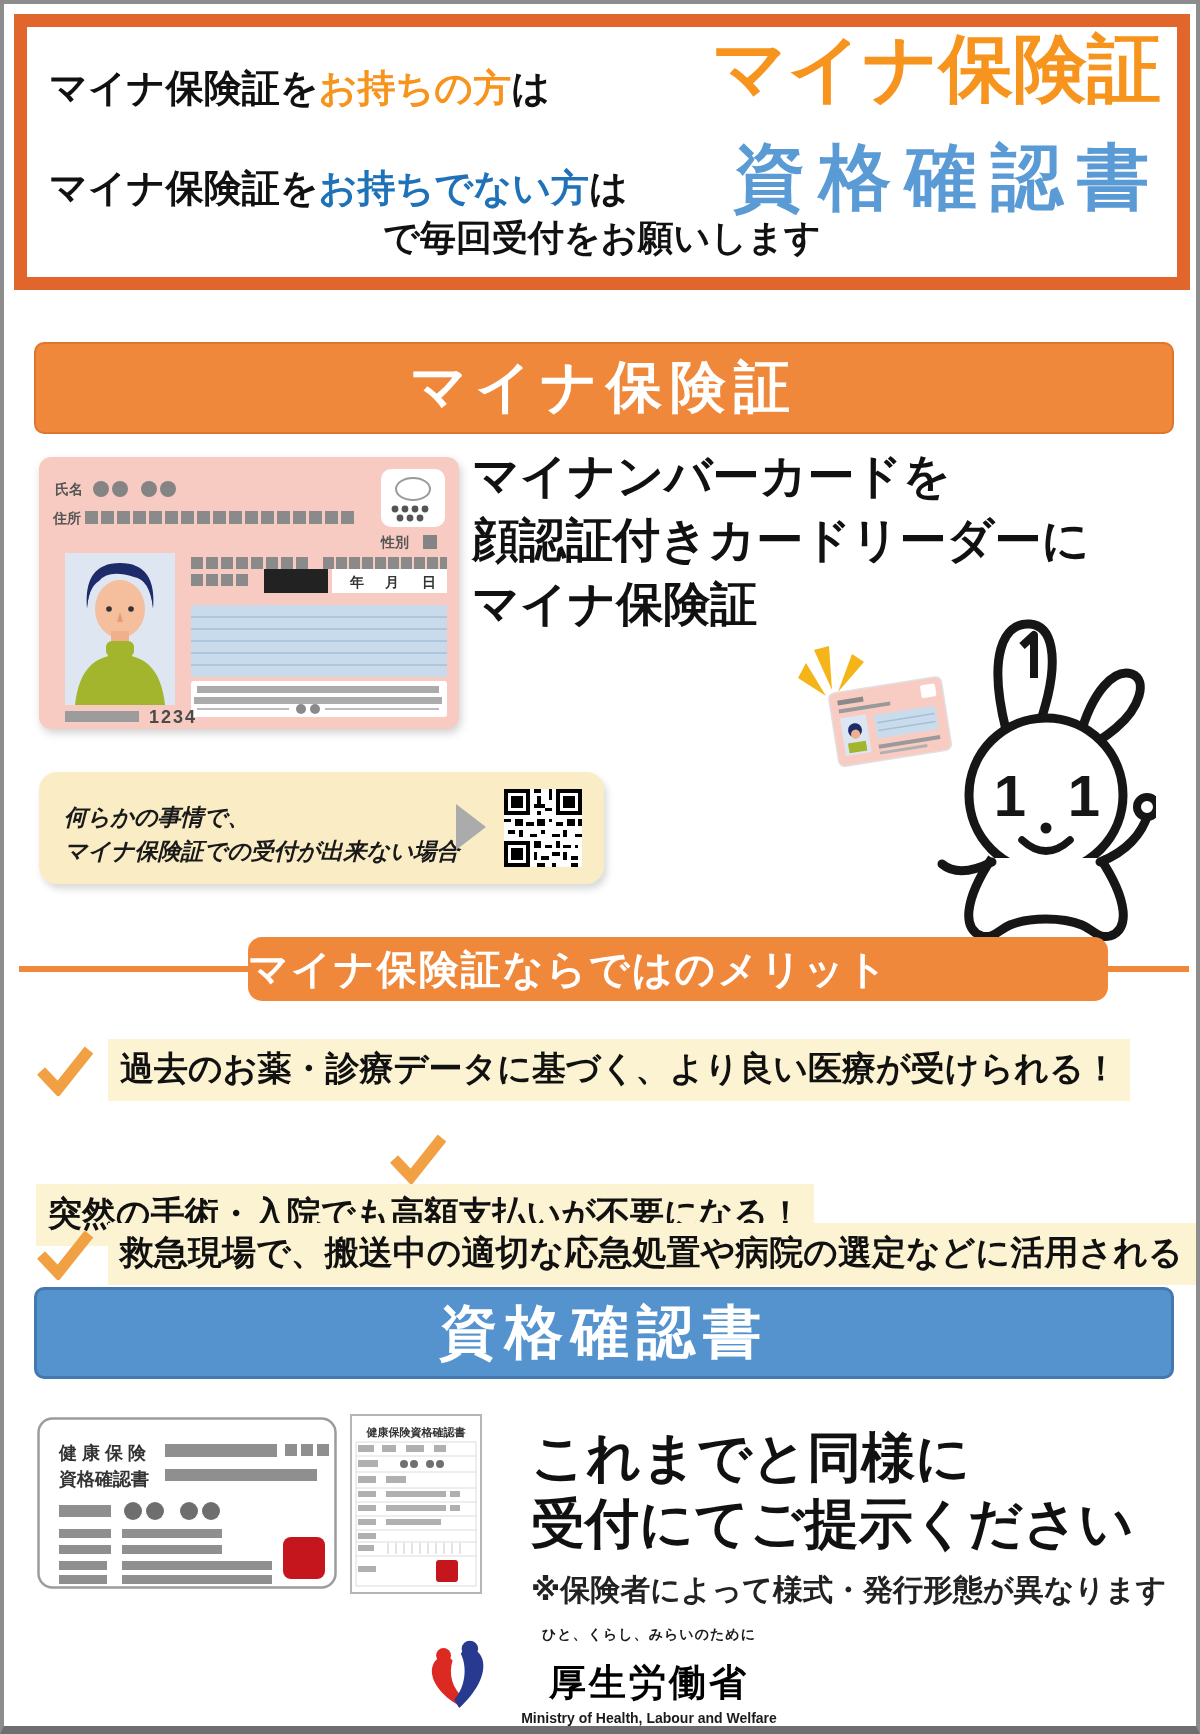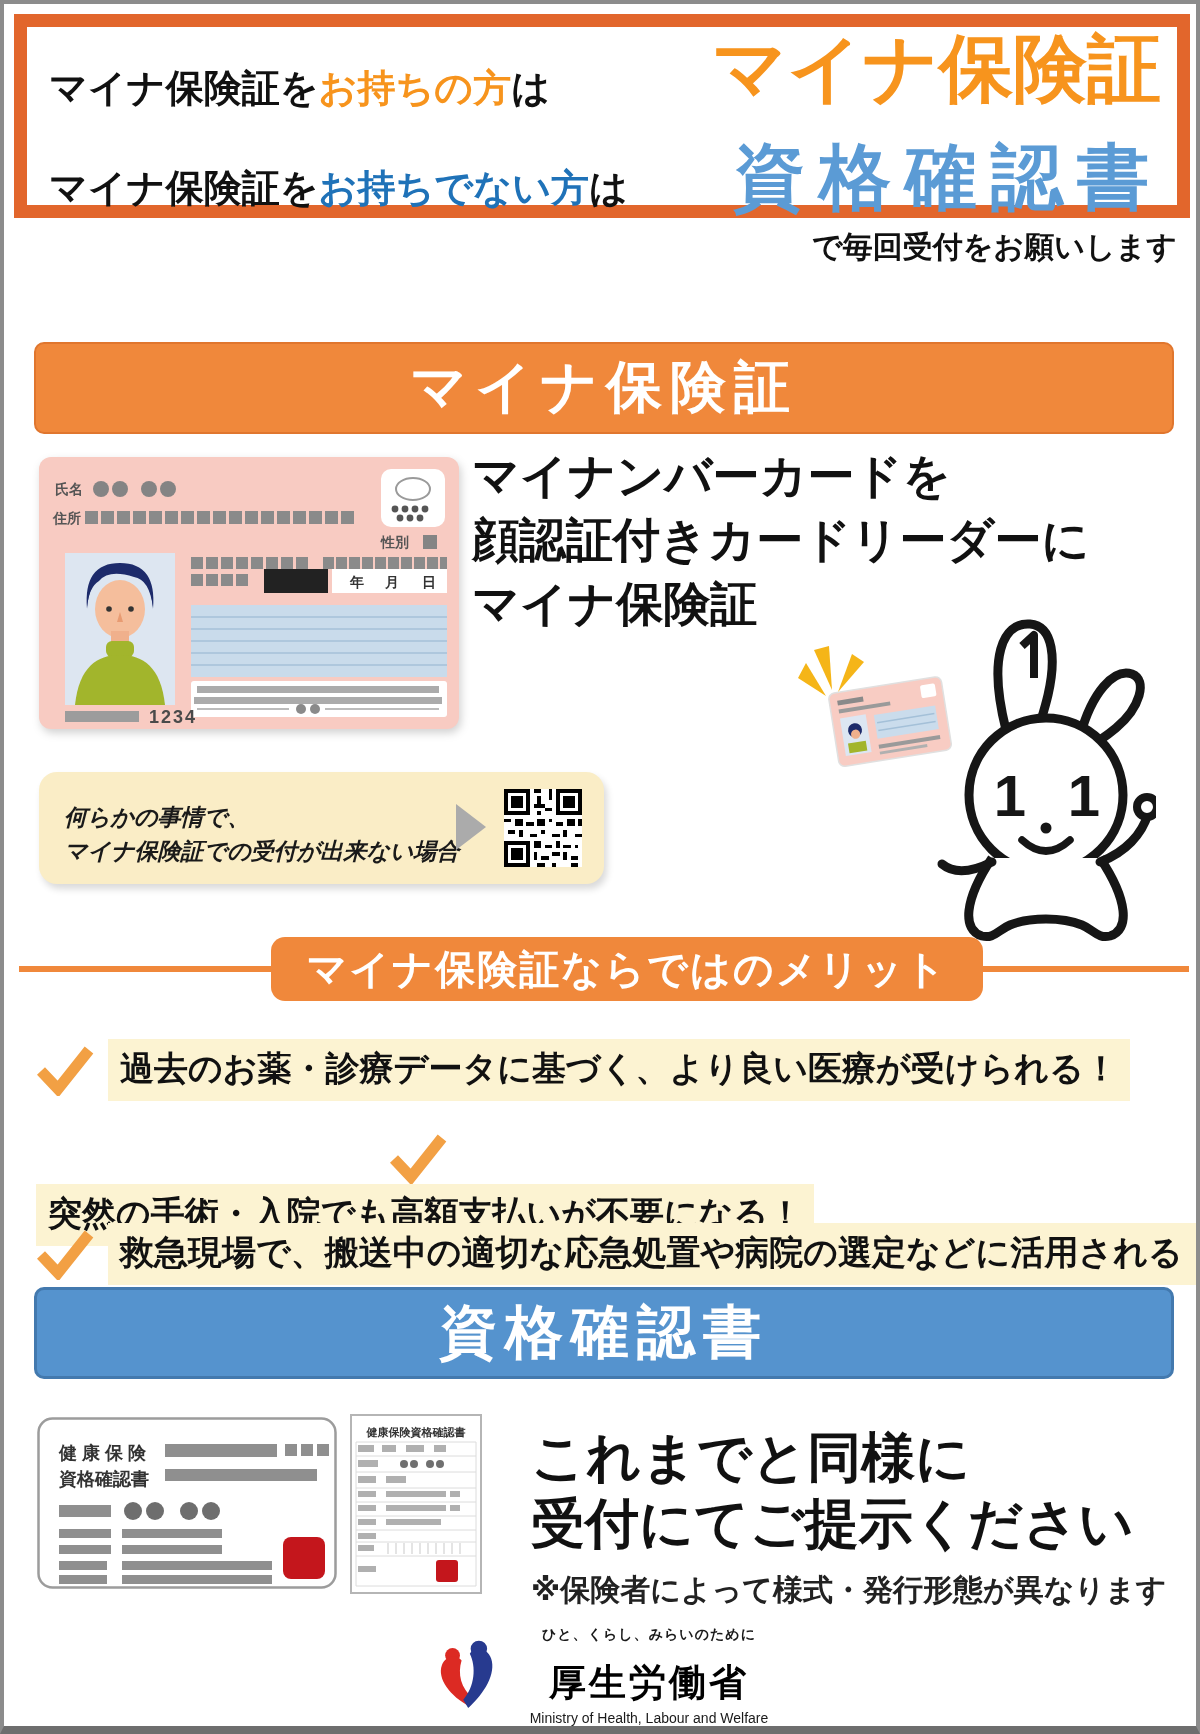--- a/index.html
+++ b/index.html
@@ -1,28 +1,28 @@
 <!DOCTYPE html>
 <html><head>
 <meta charset="utf-8">
 <style>
   html,body{margin:0;padding:0;background:#cfcfcf;}
   .poster{position:relative;width:1200px;height:1734px;background:#fff;
     border:4px solid #8c8c8c;border-bottom:8px solid #6e6e6e;box-sizing:border-box;overflow:hidden;
     font-family:"Liberation Sans","DejaVu Sans",sans-serif;color:#111;}
   .abs{position:absolute;}
   
-  .header-box{position:absolute;left:10px;top:10px;width:1176px;height:204px;
+  .header-box{position:absolute;left:10px;top:10px;width:1176px;height:276px;
     border:13px solid #E2662C;background:#fff;box-sizing:border-box;}
   .h-left{position:absolute;left:22px;font-size:38px;font-weight:bold;white-space:nowrap;}
   .h-em-orange{color:#F7941D;}
   .h-em-blue{color:#1F72B8;}
   .h-big1{position:absolute;right:16px;top:2px;font-size:74px;font-weight:bold;color:#F7941D;line-height:1.08;white-space:nowrap;}
   .h-big2{position:absolute;right:14px;top:112px;font-size:72px;font-weight:bold;color:#5B9BD5;letter-spacing:14px;line-height:1.08;white-space:nowrap;}
-  .h-line3{position:absolute;left:0;top:200px;width:100%;text-align:right;font-size:30px;font-weight:bold;}
+  .h-line3{position:absolute;left:0;top:187px;width:100%;text-align:center;font-size:36px;font-weight:bold;}
   
   .section-banner{position:absolute;left:30px;width:1140px;height:92px;border-radius:10px;
     display:flex;align-items:center;justify-content:center;color:#fff;font-weight:bold;box-sizing:border-box;}
   .banner-orange{top:338px;background:#F0883B;border:2px solid #E0762E;font-size:56px;letter-spacing:8px;}
   .banner-blue{top:1283px;background:#5593CE;border:3px solid #4379AE;font-size:58px;letter-spacing:8px;}
   
   .instr{position:absolute;left:468px;top:440px;font-size:47px;font-weight:bold;line-height:64px;white-space:nowrap;}
   .instr span{display:block;}
   .instr2{position:absolute;left:527px;top:1420px;font-size:54px;font-weight:bold;line-height:66px;white-space:nowrap;}
   .instr2 span{display:block;}
@@ -30,31 +30,31 @@
   
   .fallback-box{position:absolute;left:35px;top:768px;width:565px;height:112px;background:#FAEDC6;
     border-radius:18px;box-shadow:3px 5px 7px rgba(0,0,0,0.15);}
   .fallback-text{position:absolute;left:25px;top:28px;font-size:23px;font-weight:bold;line-height:34px;color:#1a1a1a;font-style:italic;}
   .fallback-text span{display:block;white-space:nowrap;}
   .arrow-right{position:absolute;left:417px;top:32px;width:0;height:0;
     border-top:23px solid transparent;border-bottom:23px solid transparent;border-left:30px solid #ABABAB;}
   .qr-tile{position:absolute;left:465px;top:17px;width:78px;height:78px;background:#fff;}
   
   .merit-line{position:absolute;left:15px;top:962px;width:1170px;height:6px;background:#F0883B;}
-  .merit-pill{position:absolute;left:244px;top:933px;width:712px;height:64px;background:#F0883B;border-radius:14px;
-    display:flex;align-items:center;justify-content:center;color:#fff;font-size:40px;font-weight:bold;letter-spacing:2px;margin-left:23px;}
+  .merit-pill{position:absolute;left:244px;top:933px;width:860px;height:64px;background:#F0883B;border-radius:14px;
+    display:flex;align-items:center;justify-content:flex-start;color:#fff;font-size:40px;font-weight:bold;letter-spacing:2px;}
   .merit-row{position:absolute;left:32px;height:60px;display:flex;align-items:center;}
   .merit-row .check{flex:0 0 auto;margin-right:14px;}
   .merit-text{font-size:34px;font-weight:bold;background:#FCF3D2;padding:7px 12px 9px 12px;white-space:nowrap;}
   
   .footer{position:absolute;left:0;top:1622px;width:100%;display:flex;justify-content:center;align-items:center;gap:24px;}
   .footer-texts{display:flex;flex-direction:column;align-items:center;}
   .footer-tagline{font-size:14px;font-weight:bold;letter-spacing:1px;color:#1a1a1a;}
   .footer-ministry{font-size:37px;font-weight:800;letter-spacing:3px;color:#000000;margin-top:14px;}
-  .footer-en{font-size:14px;font-weight:normal;color:#1a1a1a;margin-top:2px;}
+  .footer-en{font-size:14px;font-weight:bold;color:#1a1a1a;margin-top:2px;}
   svg text{font-family:"Liberation Sans","DejaVu Sans",sans-serif;}
 </style>
 </head>
 <body>
 
 <div class="poster">
 
   <div class="header-box">
     <div class="h-left" style="top:36px;">
       <span>マイナ保険証を</span><span class="h-em-orange">お持ちの方</span><span>は</span>

